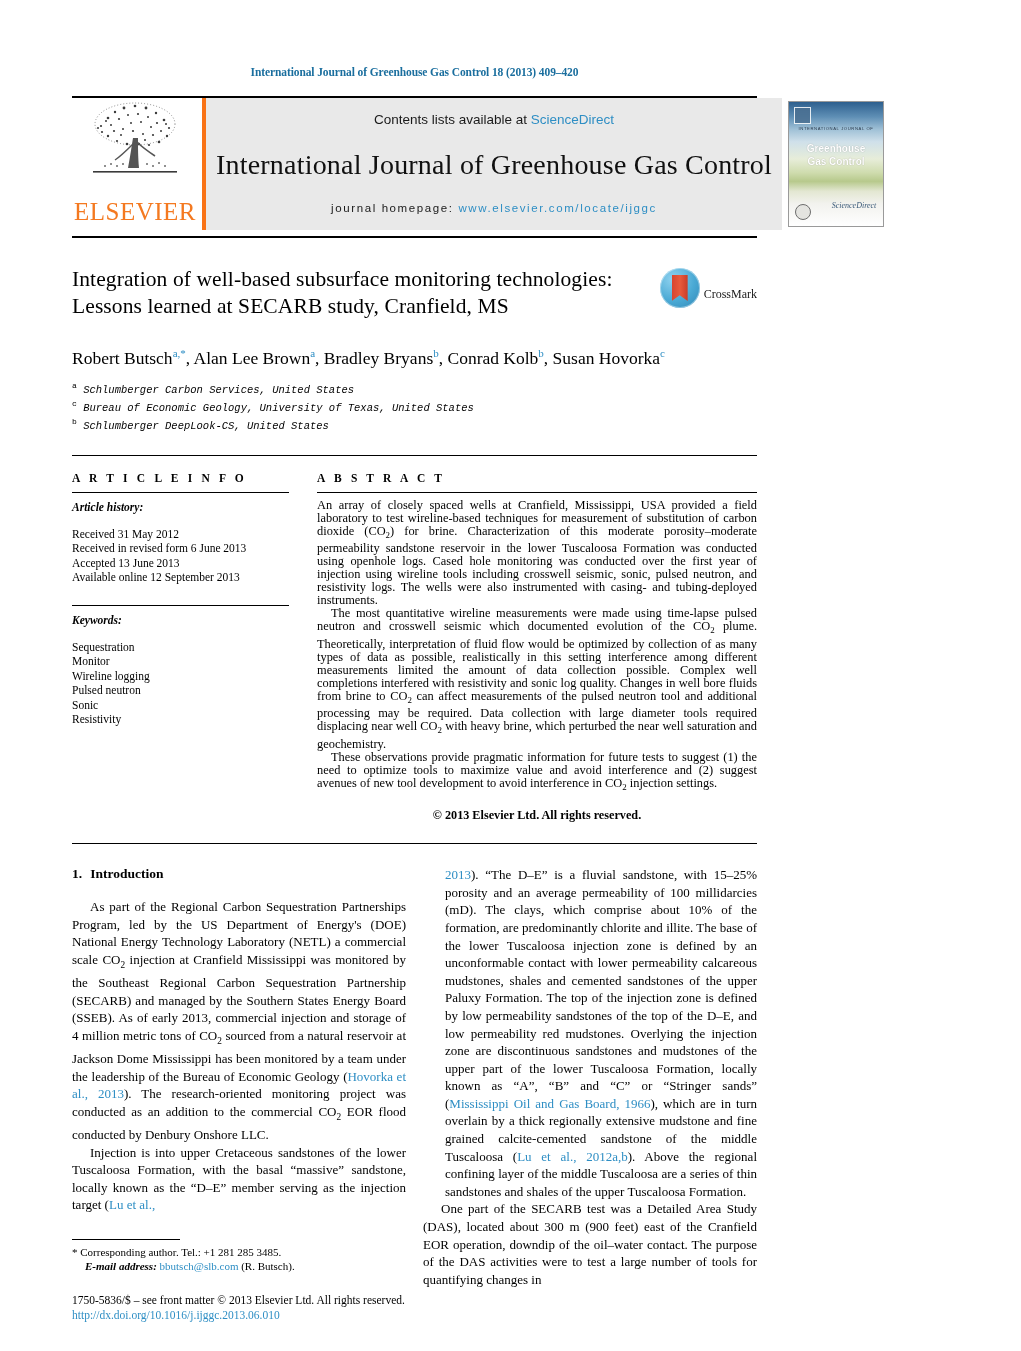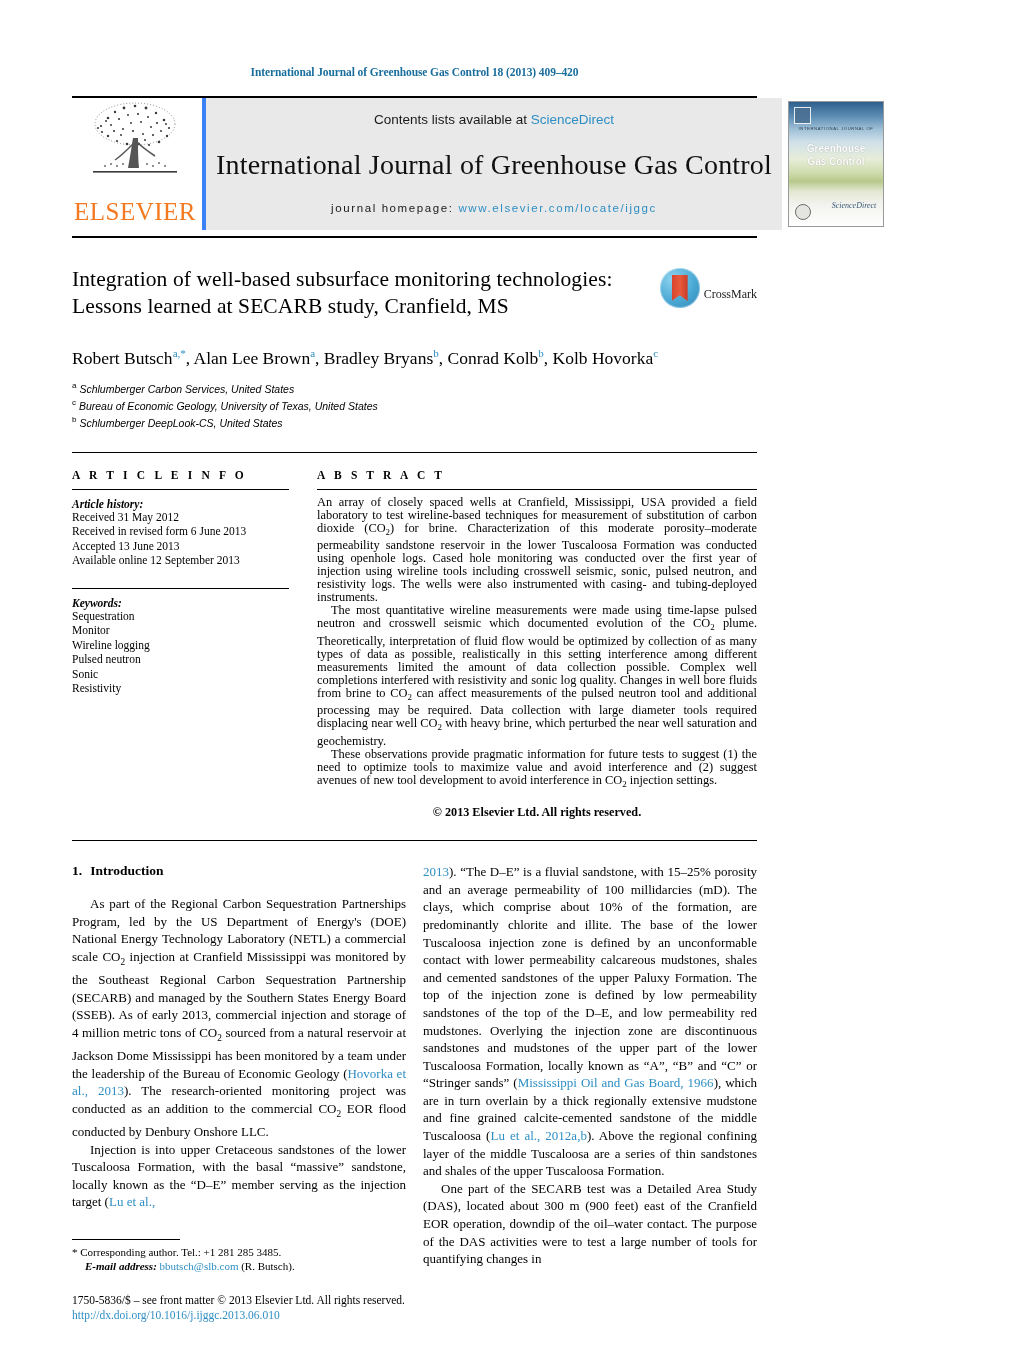--- a/index.html
+++ b/index.html
@@ -70,21 +70,21 @@
     flex: 1 1 auto;
     background: #e9e9e9;
     display: flex;
     flex-direction: column;
     justify-content: space-between;
     align-items: center;
     padding: 14px 10px 16px 10px;
     box-sizing: border-box;
     margin-left: 4px;
     margin-right: 6px;
-    border-left: 4px solid #3b82f6;
+    border-left: 4px solid #f97316;
   }
   .contents-line {
     font-family: "Liberation Sans", sans-serif;
     font-size: 13.5px;
     color: #1a1a1a;
   }
   .contents-line .sd { color: #2e8ec4; }
   .journal-name {
     font-family: "Liberation Serif", serif;
     font-size: 28px;
@@ -199,21 +199,21 @@
   }
   .authors {
     font-family: "Liberation Serif", serif;
     font-size: 17.5px;
     margin-top: 22px;
     line-height: 22px;
   }
   .authors sup { color: #2e8ec4; font-size: 11px; }
   .affils {
     margin-top: 10px;
-    font-family: Liberation Sans, sans-serif;
+    font-family: Liberation Mono, monospace;
     font-style: italic;
     font-size: 10.5px;
     line-height: 13.5px;
   }
   .affils div sup { font-style: normal; font-size: 8px; }
 
   
   .info-rule {
     border-top: 1px solid #000;
     margin-top: 22px;
@@ -241,20 +241,21 @@
   .info-label {
     font-family: "Liberation Serif", serif;
     font-style: italic;
     font-weight: bold;
     font-size: 11.5px;
   }
   .info-list {
     font-family: "Liberation Serif", serif;
     font-size: 11.5px;
     line-height: 14.5px;
+    margin-top: 14px;
   }
   .kw-gap { height: 12px; }
   .abs-rule { border-top: 1px solid #000; margin: 8px 0 6px 0; }
   .abstract-p {
     font-family: "Liberation Serif", serif;
     font-size: 12.4px;
     line-height: 13px;
     text-align: justify;
     margin: 0 0 0 0;
   }
@@ -287,21 +288,21 @@
   h2.sec-title .num { margin-right: 8px; }
   p.body-p {
     font-family: "Liberation Serif", serif;
     font-size: 13px;
     line-height: 17.6px;
     text-align: justify;
     margin: 0;
     text-indent: 18px;
     hyphens: auto;
   }
-  p.body-p.cont { text-indent: 0; }
+  p.body-p.cont { text-indent: 0; margin-left: 22px; }
   a.ref, .ref {
     color: #2e8ec4;
     text-decoration: none;
   }
 
   
   .footnote-wrap {
     position: absolute;
     left: 72px;
     bottom: 78px;
@@ -428,21 +429,21 @@
         <span>Lessons learned at SECARB study, Cranfield, MS</span>
       </h1>
     </div>
     <div class="crossmark">
       <div class="cm-circle"></div>
       <div class="cm-word">CrossMark</div>
     </div>
   </div>
 
   <div class="authors">
-    <span><span>Robert Butsch</span><sup>a,*</sup><span>, </span></span><span><span>Alan Lee Brown</span><sup>a</sup><span>, </span></span><span><span>Bradley Bryans</span><sup>b</sup><span>, </span></span><span><span>Conrad Kolb</span><sup>b</sup><span>, </span></span><span><span>Kolb Hovorka</span><sup>c</sup></span>
+    <span><span>Robert Butsch</span><sup>a,*</sup><span>, </span></span><span><span>Alan Lee Brown</span><sup>a</sup><span>, </span></span><span><span>Bradley Bryans</span><sup>b</sup><span>, </span></span><span><span>Conrad Kolb</span><sup>b</sup><span>, </span></span><span><span>Susan Hovorka</span><sup>c</sup></span>
   </div>
 
   <div class="affils">
     <div><sup>a</sup> <span>Schlumberger Carbon Services, United States</span></div>
     <div><sup>c</sup> <span>Bureau of Economic Geology, University of Texas, United States</span></div>
     <div><sup>b</sup> <span>Schlumberger DeepLook-CS, United States</span></div>
   </div>
 
   <div class="info-rule"></div>
 

